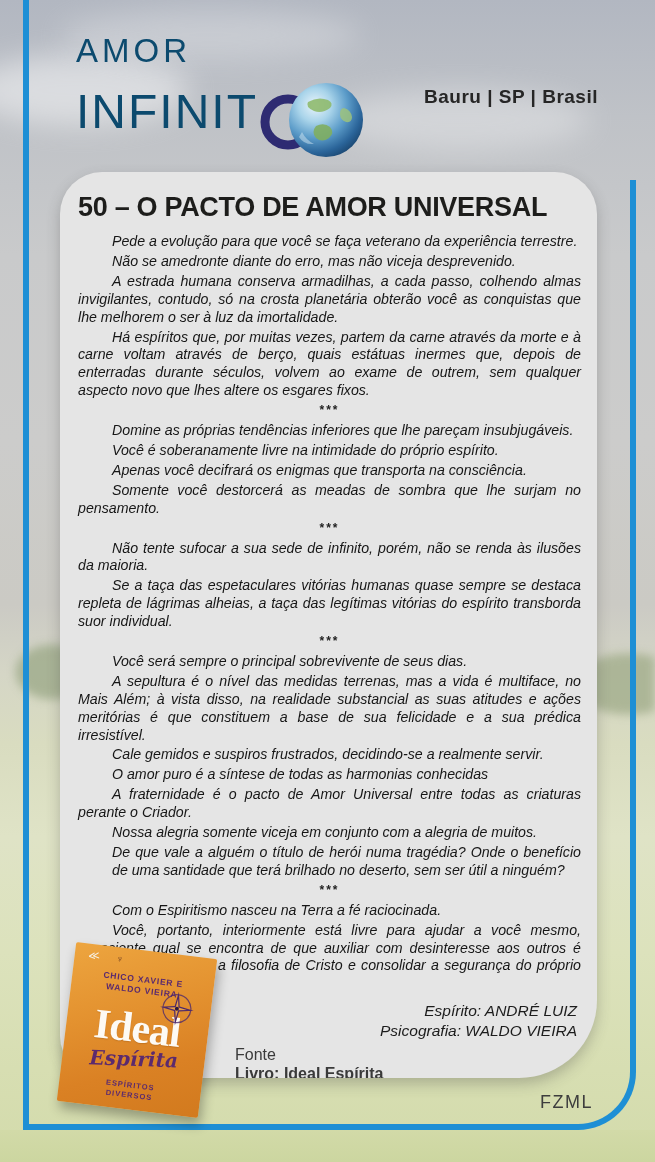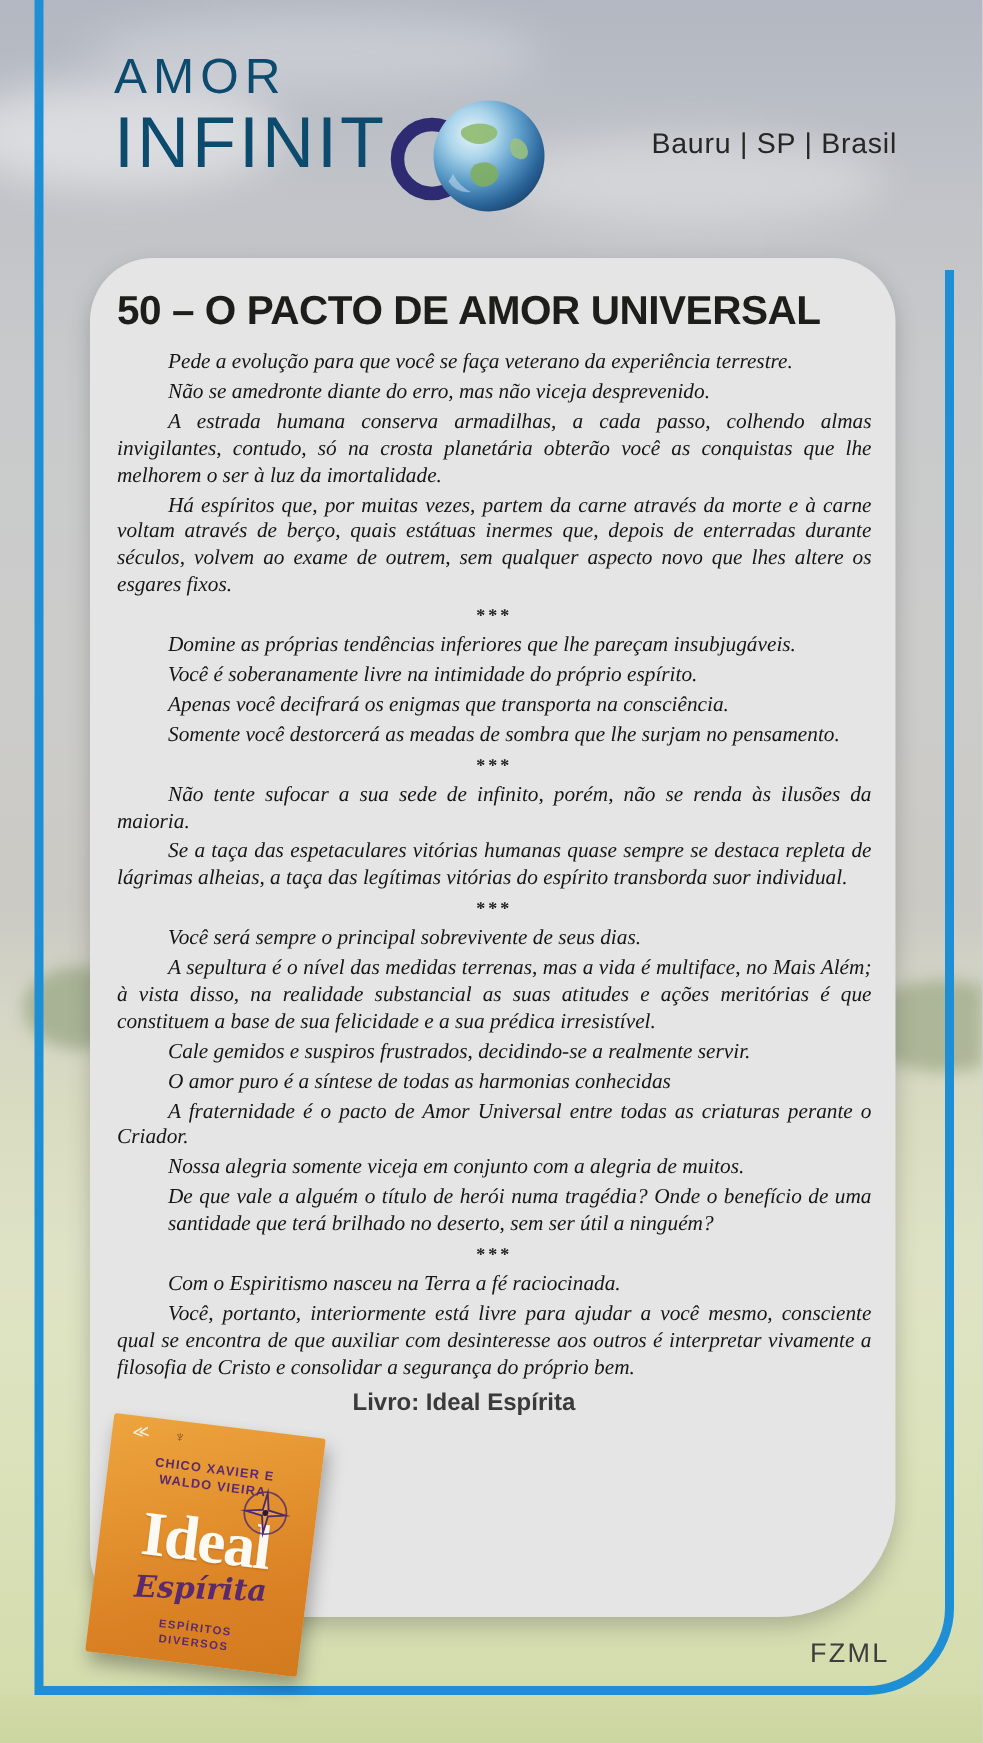--- a/index.html
+++ b/index.html
@@ -29,35 +29,35 @@
 
   
   .line-left{position:absolute;left:23px;top:0;width:6px;height:1130px;z-index:1;}
   .frame{position:absolute;left:23px;top:180px;right:19px;bottom:32px;z-index:1;
          border-right:6px solid;border-bottom:6px solid;
          border-bottom-right-radius:58px;}
 
   
   .logo{position:absolute;left:76px;top:34px;z-index:2;}
   .logo-amor{font-size:33px;font-weight:400;letter-spacing:4px;line-height:1;}
-  .logo-row{display:flex;align-items:flex-start;margin-top:5px;}
+  .logo-row{display:flex;align-items:flex-start;margin-top:21px;}
   .logo-infinit{font-size:48px;font-weight:500;letter-spacing:2px;line-height:1;}
   .logo-globe-svg{margin-left:-2px;margin-top:-14px;}
   .location{position:absolute;right:57px;top:86px;z-index:2;
-            font-size:19px;font-weight:400;color:#262626;letter-spacing:.5px;}
+            font-size:19px;font-weight:700;color:#262626;letter-spacing:.5px;}
 
   
   .card{position:absolute;left:60px;top:172px;width:537px;height:906px;z-index:2;
         background:#e5e5e5;border-radius:42px 42px 78px 42px;
         box-shadow:0 6px 14px rgba(70,70,70,.30);
         padding:16px 16px 0 18px;box-sizing:border-box;overflow:hidden;}
   .title{margin:4px 0 10px 0;font-size:27px;font-weight:800;color:#1d1d1b;
          letter-spacing:-.3px;}
   .para{margin:2px 0;text-indent:34px;text-align:justify;
-        font-style:italic;font-size:14.2px;line-height:17.9px;color:#161616;font-family:Liberation Serif, serif;}
+        font-style:italic;font-size:14.2px;line-height:17.9px;color:#161616;}
   .para.sep{text-indent:0;text-align:center;font-style:normal;font-weight:700;
             font-size:12px;letter-spacing:2px;color:#222;}
   .para.indent{text-indent:0;padding-left:34px;}
   .attrib{margin:8px 4px 0 0;text-align:right;}
   .attrib-line{font-style:italic;font-size:15.5px;line-height:20px;color:#1c1c1c;}
   .source{margin:4px 0 0 157px;color:#3a3a3a;}
   .src-label{font-size:16px;line-height:19px;}
   .src-line{font-size:16px;line-height:19px;font-weight:bold;}
 
   
@@ -146,22 +146,28 @@
       <p class="para">Cale gemidos e suspiros frustrados, decidindo-se a realmente servir.</p>
       <p class="para">O amor puro é a síntese de todas as harmonias conhecidas</p>
       <p class="para">A fraternidade é o pacto de Amor Universal entre todas as criaturas perante o Criador.</p>
       <p class="para">Nossa alegria somente viceja em conjunto com a alegria de muitos.</p>
       <p class="para indent">De que vale a alguém o título de herói numa tragédia? Onde o benefício de uma santidade que terá brilhado no deserto, sem ser útil a ninguém?</p>
       <p class="para sep">***</p>
       <p class="para">Com o Espiritismo nasceu na Terra a fé raciocinada.</p>
       <p class="para">Você, portanto, interiormente está livre para ajudar a você mesmo, consciente qual se encontra de que auxiliar com desinteresse aos outros é interpretar vivamente a filosofia de Cristo e consolidar a segurança do próprio bem.</p>
     </div>
 
+  <div class="attrib">
+
+  <div class="attrib-line">Espírito:  ANDRÉ LUIZ</div>
+      <div class="attrib-line">Psicografia: WALDO VIEIRA</div>
+    </div>
 
   <div class="source">
+    <div class="src-label">Fonte</div>
     <div>
 
     <div class="src-line">Livro: Ideal Espírita</div>
       </div>
   </div>
 </div>
 
 <div class="book">
   <div class="bk-icons">
     <span class="bk-bird">≪</span>

